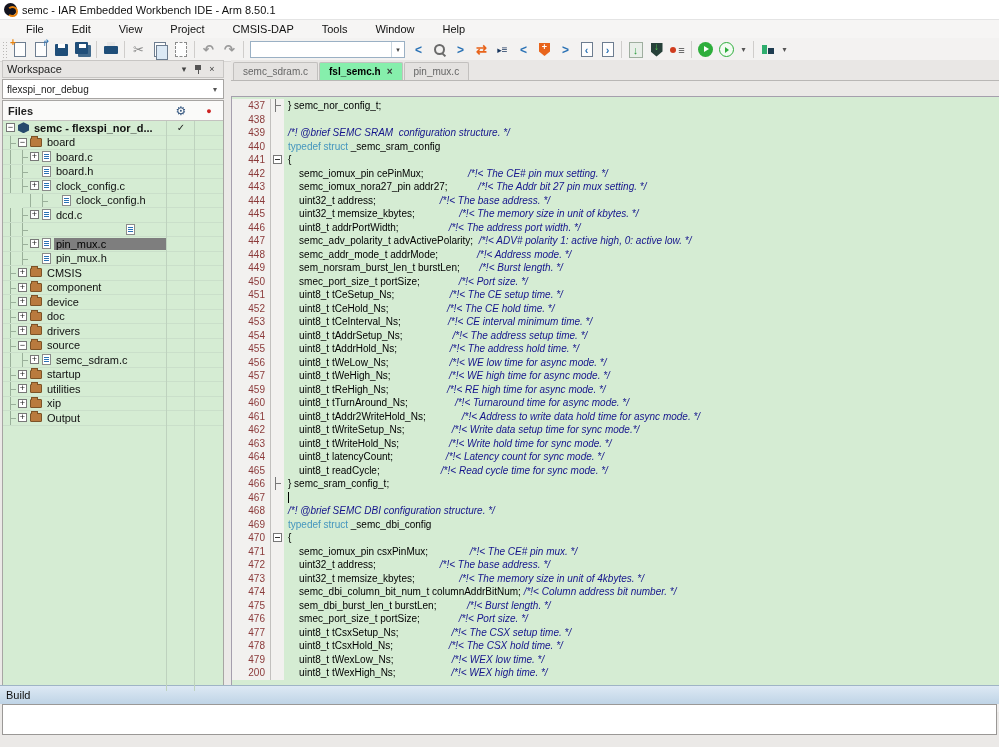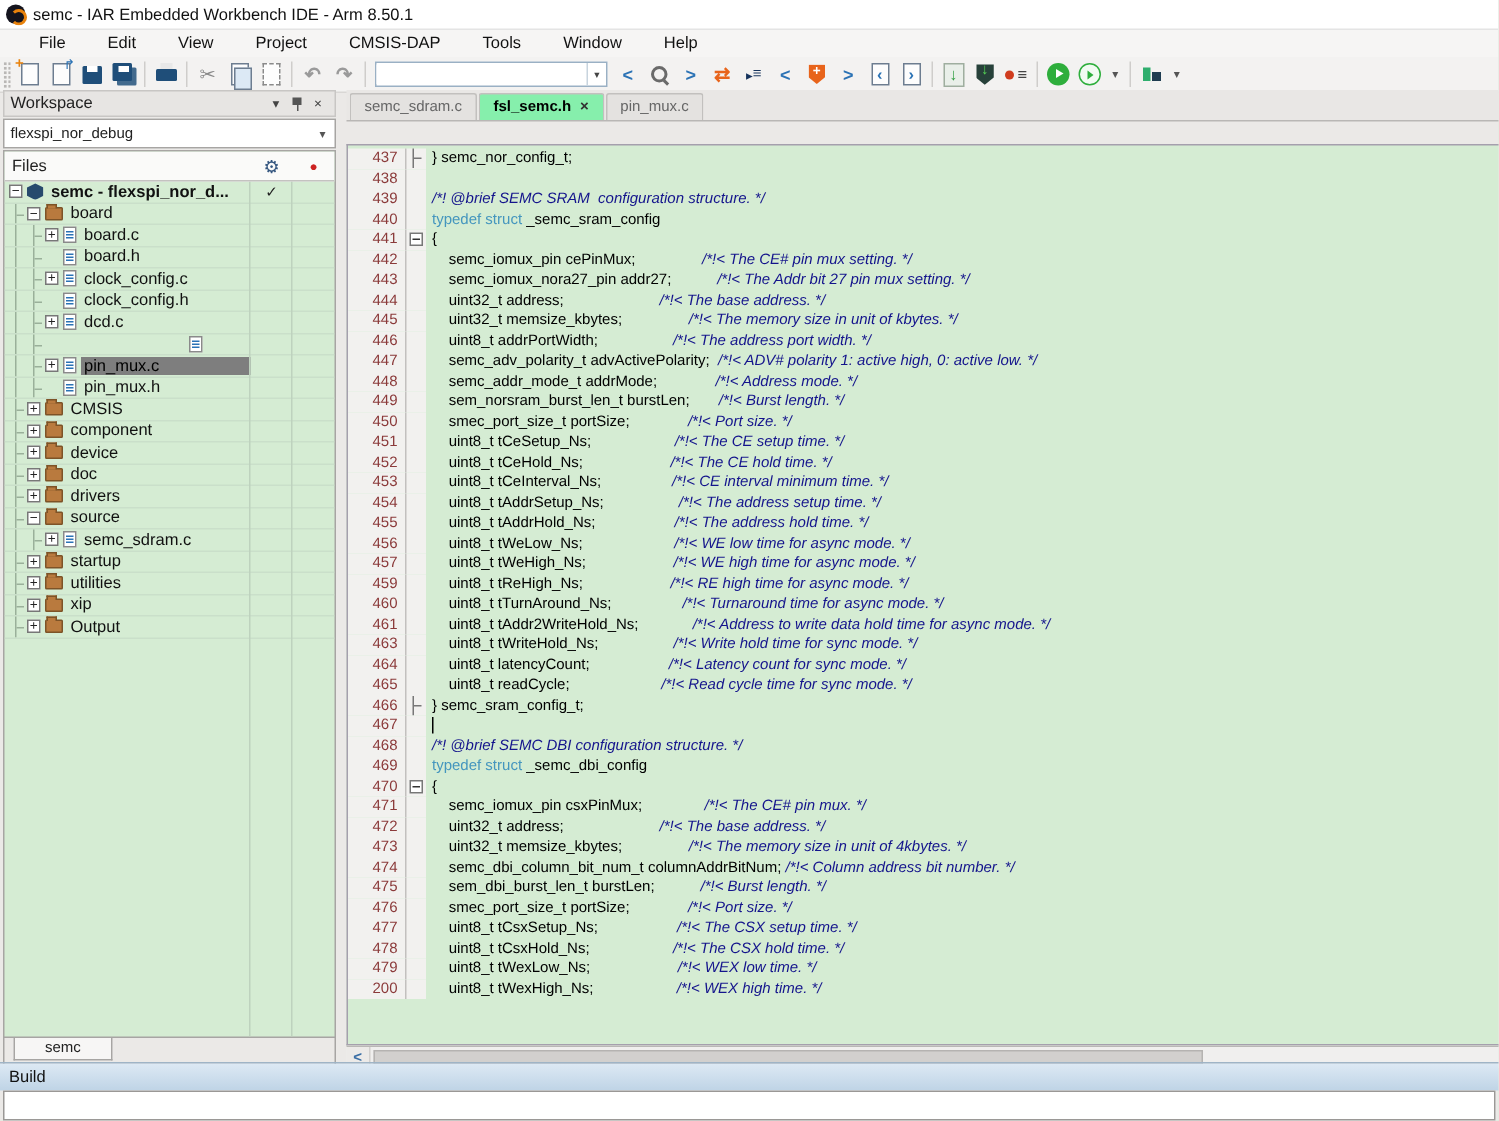--- a/index.html
+++ b/index.html
@@ -102,21 +102,21 @@
     background:#555; }
   .ws-combo { height:20px; margin:1px 0; border:1px solid #a7a5a3; background:#fff;
     display:flex; align-items:center; font-size:10px; padding-left:4px; color:#222; }
   .ws-combo .combo-label { flex:1; }
   .ws-combo .combo-arrow { width:16px; color:#555; font-size:8px; text-align:center; }
   .ws-files { flex:1; border:1px solid #a7a5a3; background:#d5ecd3; position:relative;
     overflow:hidden; display:flex; flex-direction:column; }
   .vline { position:absolute; top:0; bottom:0; width:1px; background:#bed2be; z-index:2; }
   .files-header { height:20px; background:#fafaf9; border-bottom:1px solid #c4c2c0;
     display:flex; align-items:center; font-size:11px; color:#222; position:relative; z-index:3; }
-  .files-header .fh-label { flex:1; padding-left:5px; }
+  .files-header .fh-label { flex:1; padding-left:5px;font-weight:bold; }
   .fh-col { width:28px; text-align:center; }
   .gear-glyph { color:#33557f; font-size:12px; }
   .reddot-glyph { color:#cc2222; font-size:9px; }
   .trow { height:14.5px; display:flex; align-items:center; font-size:11px; color:#111;
     border-bottom:1px solid #cadfca; position:relative; }
   .trow .tlabel { flex:1; white-space:nowrap; overflow:hidden; padding-left:2px; }
   .trow .tcol { width:28px; text-align:center; font-size:10px; color:#222; flex:0 0 auto; }
   .trow.sel .tlabel { background:#7e7e7e; color:#000; }
   .trow.bold .tlabel { font-weight:bold; }
   .exp { width:9px; height:9px; border:1px solid #777; background:#fff; font-size:9px;
@@ -167,21 +167,21 @@
   .ct .cm { color:#14148c; font-style:italic; }
   .caret { display:inline-block; width:1px; height:11px; background:#000; vertical-align:middle; }
   .ehscroll { height:15px; background:#f0efee; border-top:1px solid #b9b7b5; display:flex;
     align-items:center; position:relative; }
   .hs-left { width:16px; height:100%; display:flex; align-items:center; justify-content:center;
     color:#3a6ea5; font-size:10px; font-weight:bold; background:#eceae8; border-right:1px solid #d2d0ce; }
   .hs-thumb { position:absolute; left:18px; width:72%; top:2px; bottom:2px; background:#d2d0ce;
     border:1px solid #b5b3b1; }
 
   
-  #build { position:absolute; left:0; right:0; bottom:0; height:39px; display:flex;
+  #build { position:absolute; left:0; right:0; bottom:12px; height:50px; display:flex;
     flex-direction:column; }
   .build-header { height:19px; background:linear-gradient(#dde9f4, #bfd4e6);
     border-top:1px solid #9fb4c6; font-size:11px; color:#111; display:flex; align-items:center;
     padding-left:6px; }
   .build-content { flex:1; background:#fff; border:1px solid #9a9896; margin:0 2px; }
 </style>
 </head>
 <body>
 
 <div id="titlebar">
@@ -297,21 +297,21 @@
             <span class="tcol"></span>
           </div>
           <div class="trow" style="background-image: linear-gradient(rgb(154, 176, 154), rgb(154, 176, 154)), linear-gradient(rgb(154, 176, 154), rgb(154, 176, 154)), linear-gradient(rgb(154, 176, 154), rgb(154, 176, 154)); background-position: 7px 0px, 19px 0px, 20px 7px; background-size: 1px 100%, 1px 100%, 5px 1px; background-repeat: no-repeat;">
             <span style="width: 27px; flex: 0 0 auto;"></span>
             <span class="exp">+</span>
             <span class="ticon file"></span>
             <span class="tlabel">clock_config.c</span>
             <span class="tcol"></span>
             <span class="tcol"></span>
           </div>
-          <div class="trow" style="background-image: linear-gradient(rgb(154, 176, 154), rgb(154, 176, 154)), linear-gradient(rgb(154, 176, 154), rgb(154, 176, 154)), linear-gradient(rgb(154, 176, 154), rgb(154, 176, 154)); background-position: 7px 0px, 19px 0px, 20px 7px; background-size: 1px 100%, 1px 100%, 5px 1px; background-repeat: no-repeat;">
+          <div class="trow" style="background-image: linear-gradient(rgb(154, 176, 154), rgb(154, 176, 154)), linear-gradient(rgb(154, 176, 154), rgb(154, 176, 154)), linear-gradient(rgb(154, 176, 154), rgb(154, 176, 154)); background-position: 7px 0px, 19px 0px, 20px 7px; background-size: 1px 100%, 1px 100%, 5px 1px; background-repeat: no-repeat; margin-left: 20px;">
             <span style="width: 27px; flex: 0 0 auto;"></span>
             <span style="width: 12px; flex: 0 0 auto;"></span>
             <span class="ticon file"></span>
             <span class="tlabel">clock_config.h</span>
             <span class="tcol"></span>
             <span class="tcol"></span>
           </div>
           <div class="trow" style="background-image: linear-gradient(rgb(154, 176, 154), rgb(154, 176, 154)), linear-gradient(rgb(154, 176, 154), rgb(154, 176, 154)), linear-gradient(rgb(154, 176, 154), rgb(154, 176, 154)); background-position: 7px 0px, 19px 0px, 20px 7px; background-size: 1px 100%, 1px 100%, 5px 1px; background-repeat: no-repeat;">
             <span style="width: 27px; flex: 0 0 auto;"></span>
             <span class="exp">+</span>
@@ -574,20 +574,25 @@
           <span class="ln">460</span>
           <span class="fold"></span>
           <span class="ct">    uint8_t tTurnAround_Ns;                 <span class="cm">/*!&lt; Turnaround time for async mode. */</span></span>
         </div>
         <div class="cl">
           <span class="ln">461</span>
           <span class="fold"></span>
           <span class="ct">    uint8_t tAddr2WriteHold_Ns;             <span class="cm">/*!&lt; Address to write data hold time for async mode. */</span></span>
         </div>
         <div class="cl">
+          <span class="ln">462</span>
+          <span class="fold"></span>
+          <span class="ct">    uint8_t tWriteSetup_Ns;                 <span class="cm">/*!&lt; Write data setup time for sync mode.*/</span></span>
+        </div>
+        <div class="cl">
           <span class="ln">463</span>
           <span class="fold"></span>
           <span class="ct">    uint8_t tWriteHold_Ns;                  <span class="cm">/*!&lt; Write hold time for sync mode. */</span></span>
         </div>
         <div class="cl">
           <span class="ln">464</span>
           <span class="fold"></span>
           <span class="ct">    uint8_t latencyCount;                   <span class="cm">/*!&lt; Latency count for sync mode. */</span></span>
         </div>
         <div class="cl">

